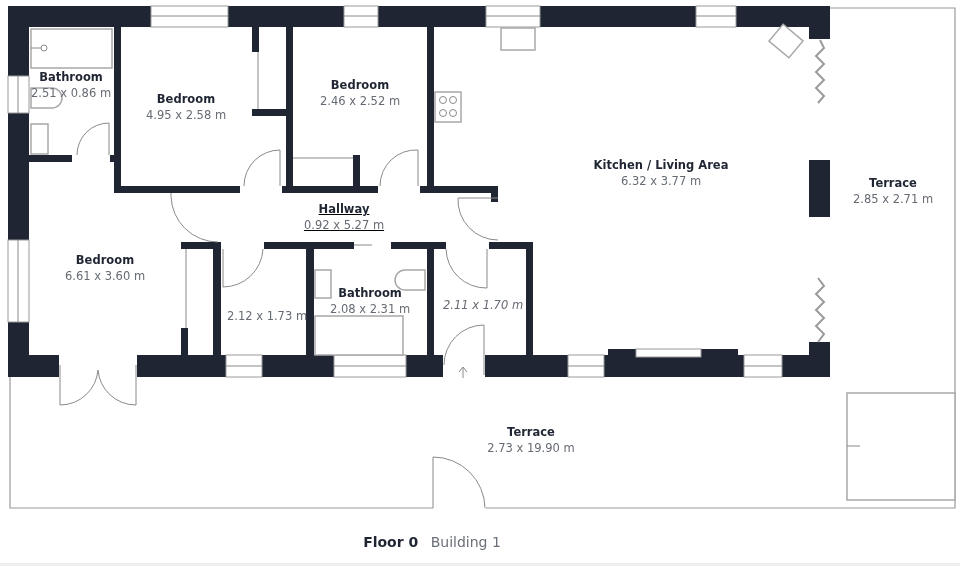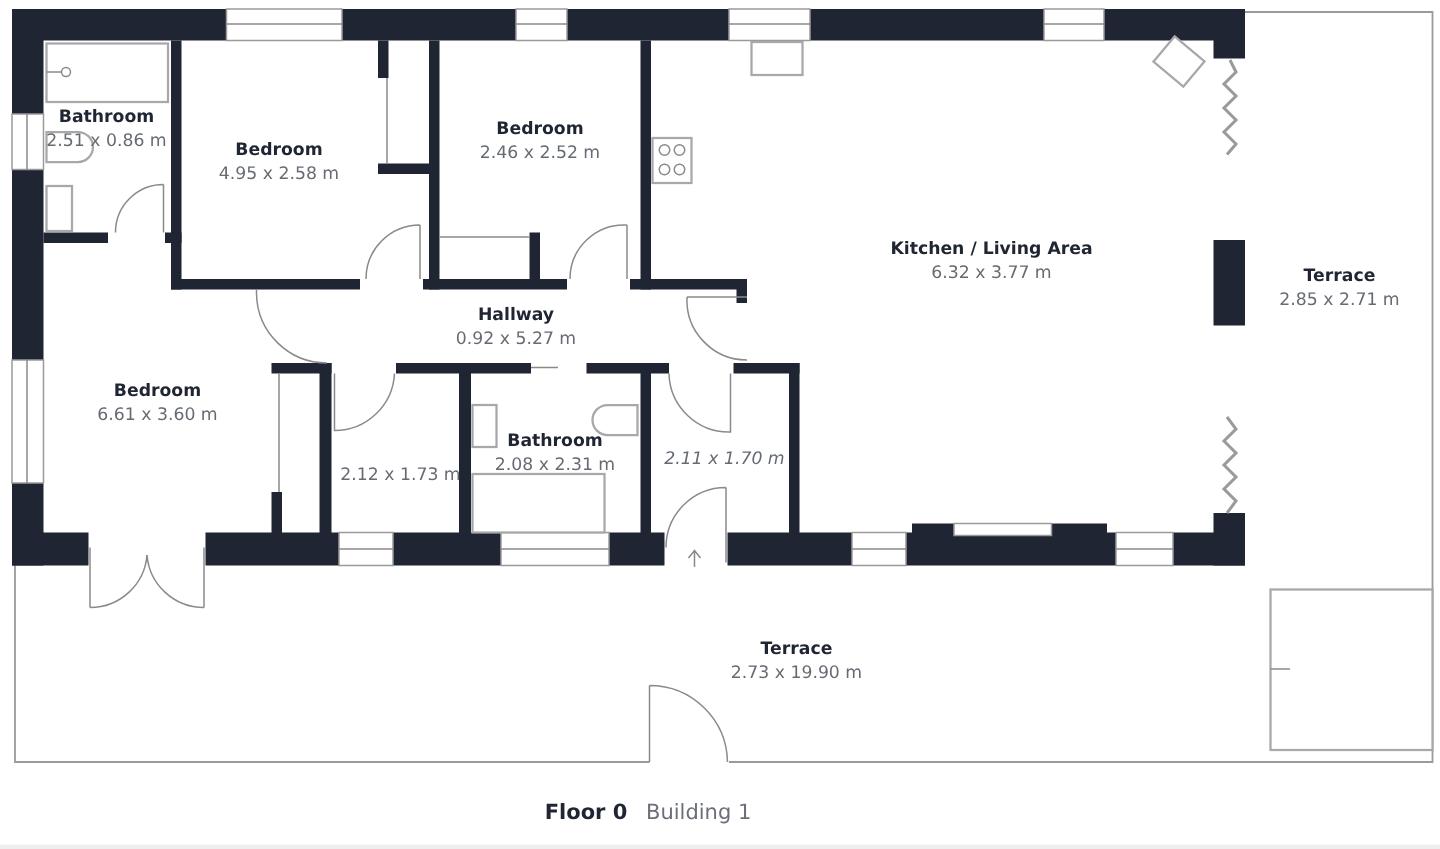--- a/index.html
+++ b/index.html
@@ -163,21 +163,21 @@
   <div class="room-dim">2.46 x 2.52 m</div>
 </div>
 <div class="room-label" style="left:625px;top:158px;margin-left:36px;">
   <div class="room-name">Kitchen / Living Area</div>
   <div class="room-dim">6.32 x 3.77 m</div>
 </div>
 <div class="room-label" style="left:893px;top:176px;">
   <div class="room-name">Terrace</div>
   <div class="room-dim">2.85 x 2.71 m</div>
 </div>
-<div class="room-label" style="left:344px;top:202px;">
+<div class="room-label" style="left:344px;top:202px;text-decoration:underline;">
   <div class="room-name">Hallway</div>
   <div class="room-dim">0.92 x 5.27 m</div>
 </div>
 <div class="room-label" style="left:105px;top:253px;">
   <div class="room-name">Bedroom</div>
   <div class="room-dim">6.61 x 3.60 m</div>
 </div>
 <div class="room-label" style="left:370px;top:286px;">
   <div class="room-name">Bathroom</div>
   <div class="room-dim">2.08 x 2.31 m</div>

